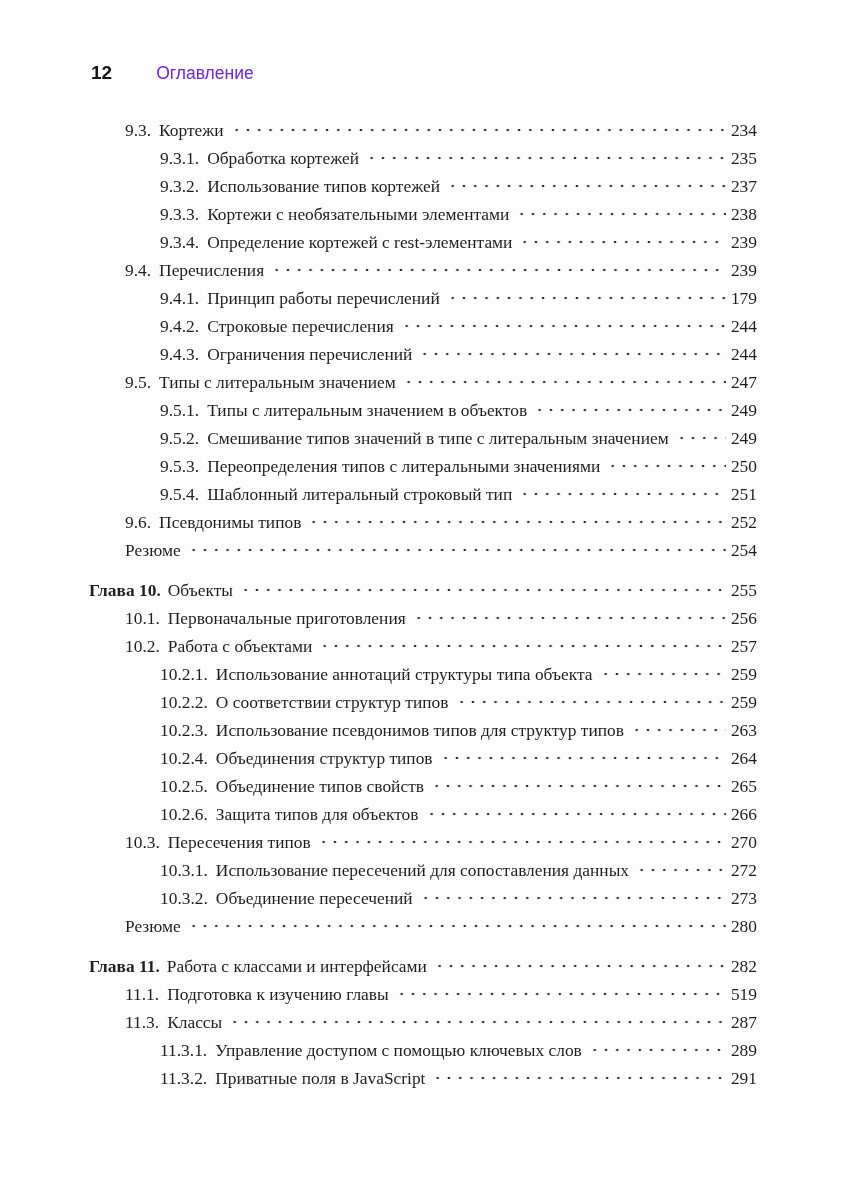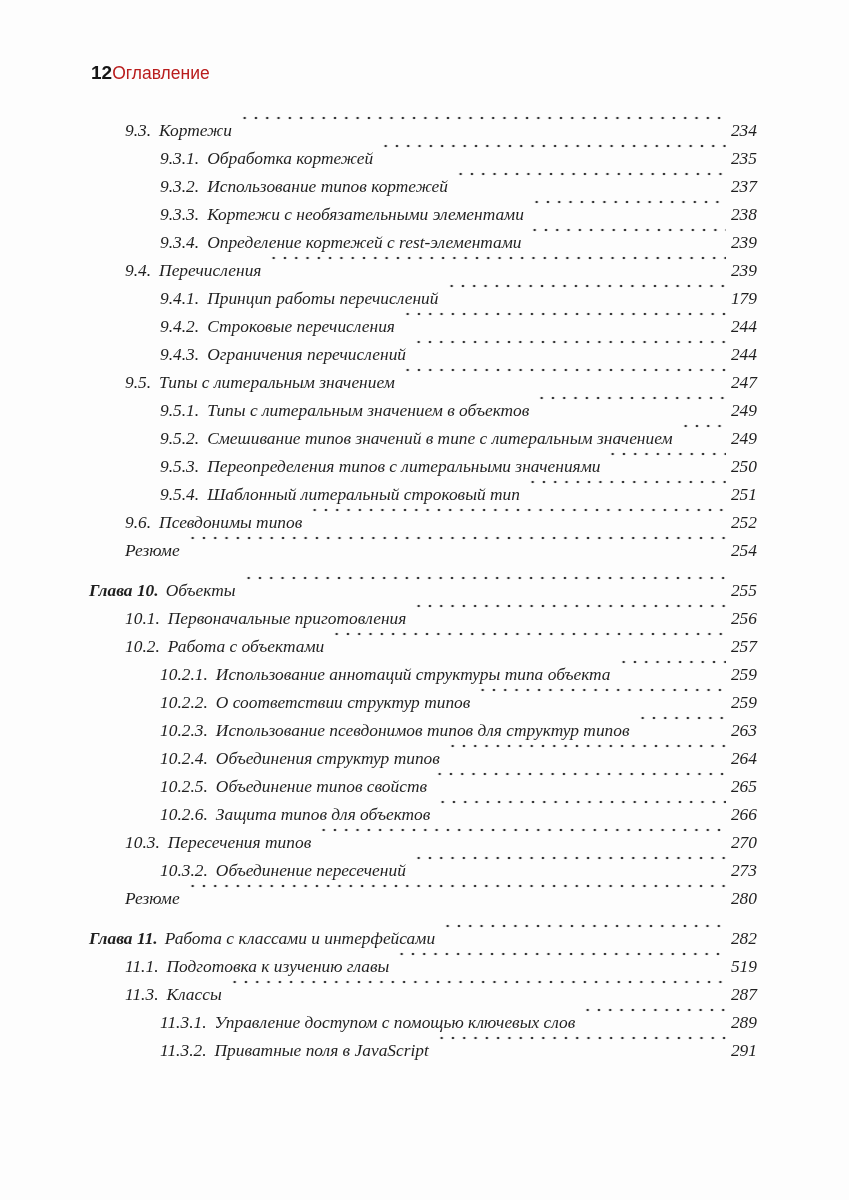--- a/index.html
+++ b/index.html
@@ -27,39 +27,39 @@
     display: flex;
     align-items: baseline;
     font-family: "Liberation Sans", sans-serif;
   }
   .running-header .pagenum {
     font-weight: 700;
     font-size: 19px;
     color: #161616;
   }
   .running-header .htitle {
+    margin-left: 44px;
     font-size: 17.5px;
-    color: #b91c1c;
+    color: #6d28d9;
     text-align: right;
   }
   
   .toc {
     position: absolute;
     top: 116px;
     left: 89px;
     width: 668px;
   }
   .row {
     display: flex;
-    align-items: flex-start;
+    align-items: center;
     height: 28px;
     line-height: 28px;
     font-size: 17.4px;
     white-space: pre;
-    font-style: italic;
   }
   .row.level1 { margin-top: 12px; }
   .row.level2 { padding-left: 36px; }
   .row.level3 { padding-left: 71px; }
   .num { margin-right: 8px; flex-shrink: 0; }
   .level1 .num { font-weight: 700; margin-right: 7px; }
   .title { flex-shrink: 0; }
   .dots {
     flex: 1 1 auto;
     min-width: 6px;
@@ -105,20 +105,21 @@
       <div class="row level1"><span class="num">Глава 10.</span><span class="title">Объекты</span><span class="dots"></span><span class="pg">255</span></div>
       <div class="row level2"><span class="num">10.1.</span><span class="title">Первоначальные приготовления</span><span class="dots"></span><span class="pg">256</span></div>
       <div class="row level2"><span class="num">10.2.</span><span class="title">Работа с объектами</span><span class="dots"></span><span class="pg">257</span></div>
       <div class="row level3"><span class="num">10.2.1.</span><span class="title">Использование аннотаций структуры типа объекта</span><span class="dots"></span><span class="pg">259</span></div>
       <div class="row level3"><span class="num">10.2.2.</span><span class="title">О соответствии структур типов</span><span class="dots"></span><span class="pg">259</span></div>
       <div class="row level3"><span class="num">10.2.3.</span><span class="title">Использование псевдонимов типов для структур типов</span><span class="dots"></span><span class="pg">263</span></div>
       <div class="row level3"><span class="num">10.2.4.</span><span class="title">Объединения структур типов</span><span class="dots"></span><span class="pg">264</span></div>
       <div class="row level3"><span class="num">10.2.5.</span><span class="title">Объединение типов свойств</span><span class="dots"></span><span class="pg">265</span></div>
       <div class="row level3"><span class="num">10.2.6.</span><span class="title">Защита типов для объектов</span><span class="dots"></span><span class="pg">266</span></div>
       <div class="row level2"><span class="num">10.3.</span><span class="title">Пересечения типов</span><span class="dots"></span><span class="pg">270</span></div>
+      <div class="row level3"><span class="num">10.3.1.</span><span class="title">Использование пересечений для сопоставления данных</span><span class="dots"></span><span class="pg">272</span></div>
       <div class="row level3"><span class="num">10.3.2.</span><span class="title">Объединение пересечений</span><span class="dots"></span><span class="pg">273</span></div>
       <div class="row level2"><span class="title">Резюме</span><span class="dots"></span><span class="pg">280</span></div>
       <div class="row level1"><span class="num">Глава 11.</span><span class="title">Работа с классами и интерфейсами</span><span class="dots"></span><span class="pg">282</span></div>
       <div class="row level2"><span class="num">11.1.</span><span class="title">Подготовка к изучению главы</span><span class="dots"></span><span class="pg">519</span></div>
       <div class="row level2"><span class="num">11.3.</span><span class="title">Классы</span><span class="dots"></span><span class="pg">287</span></div>
       <div class="row level3"><span class="num">11.3.1.</span><span class="title">Управление доступом с помощью ключевых слов</span><span class="dots"></span><span class="pg">289</span></div>
       <div class="row level3"><span class="num">11.3.2.</span><span class="title">Приватные поля в JavaScript</span><span class="dots"></span><span class="pg">291</span></div>
     </div>
 
 </div>

